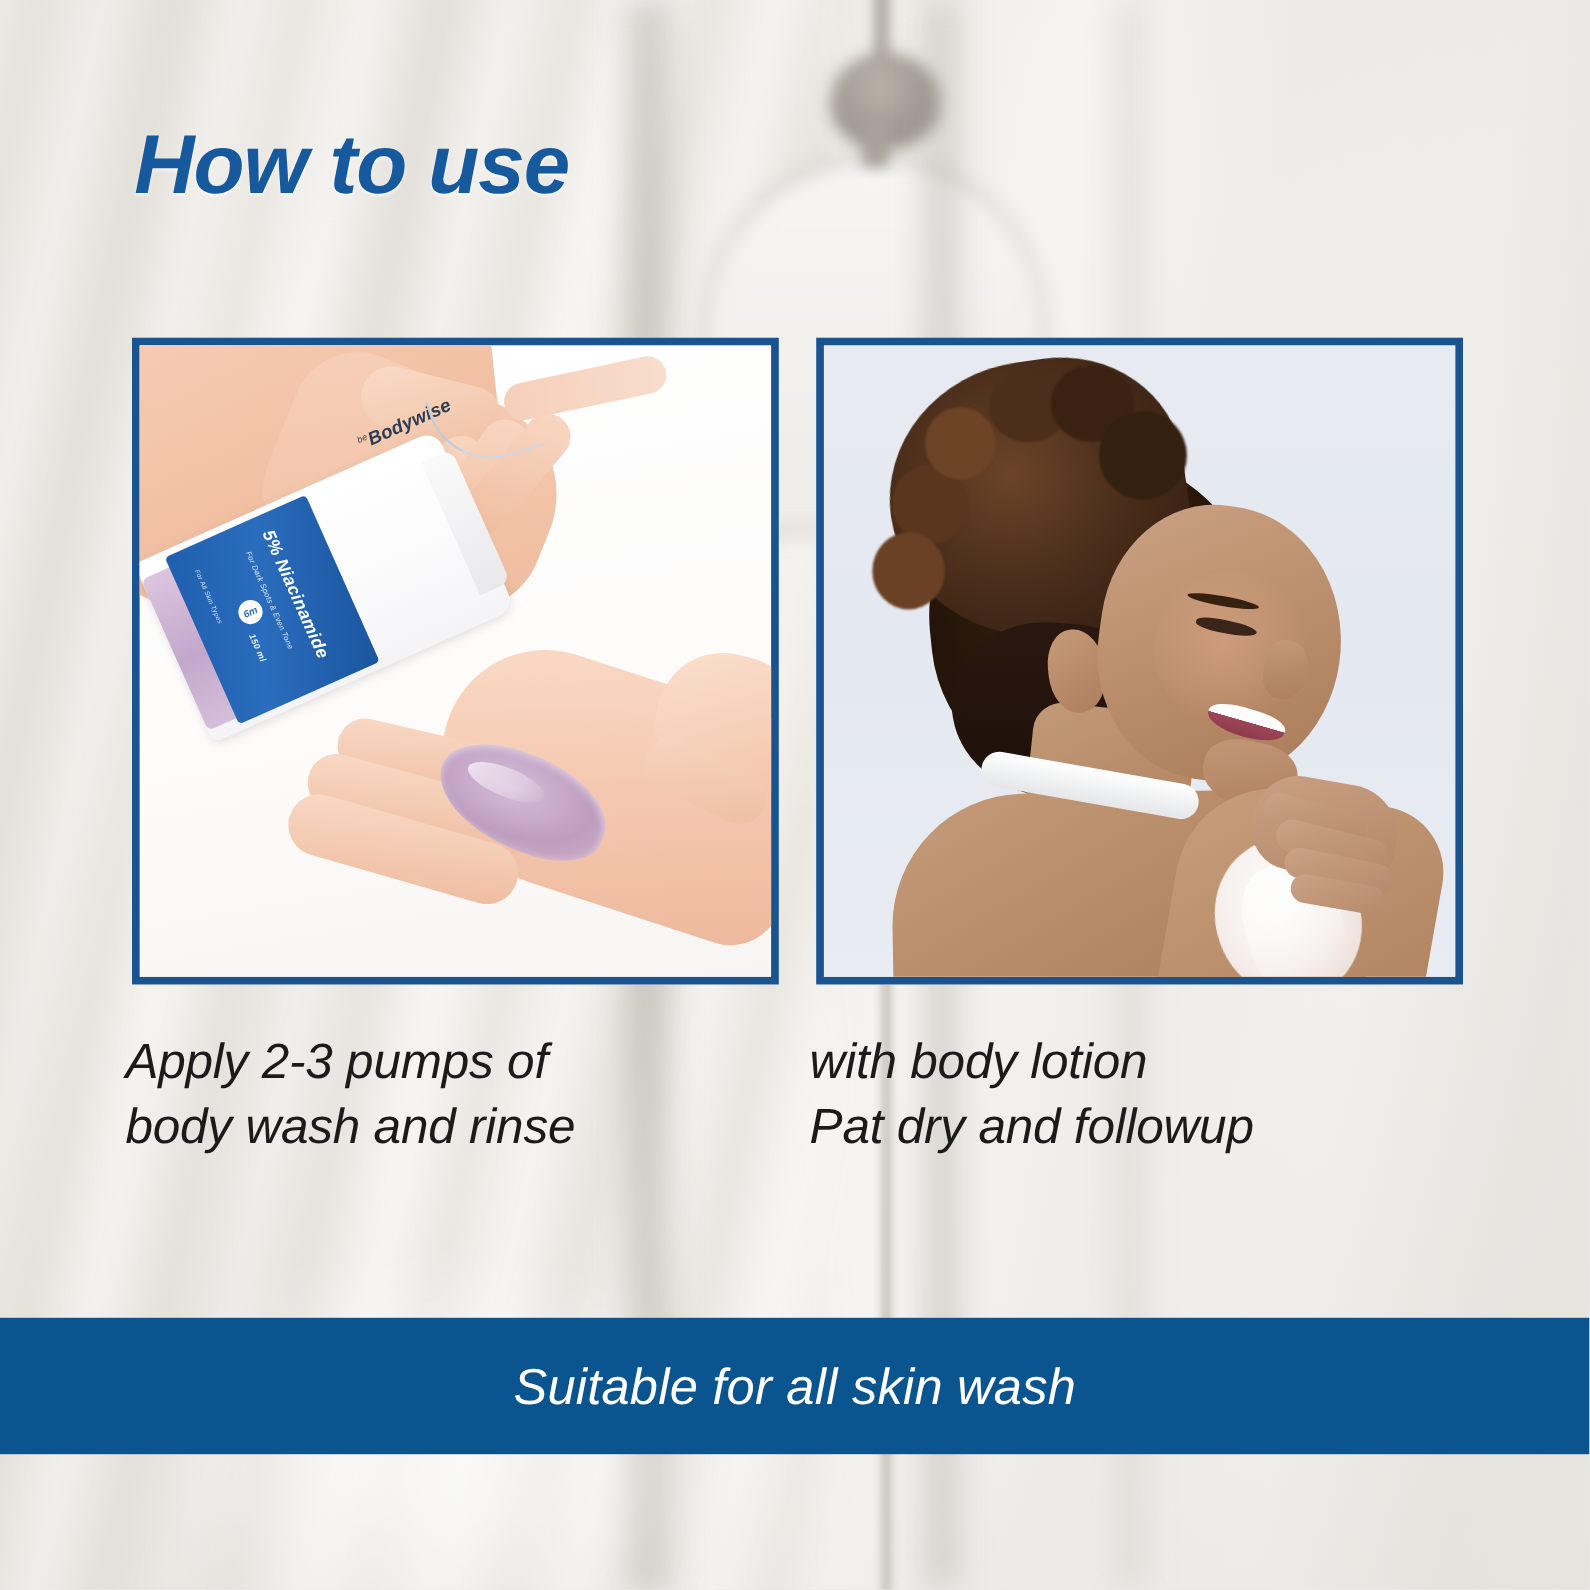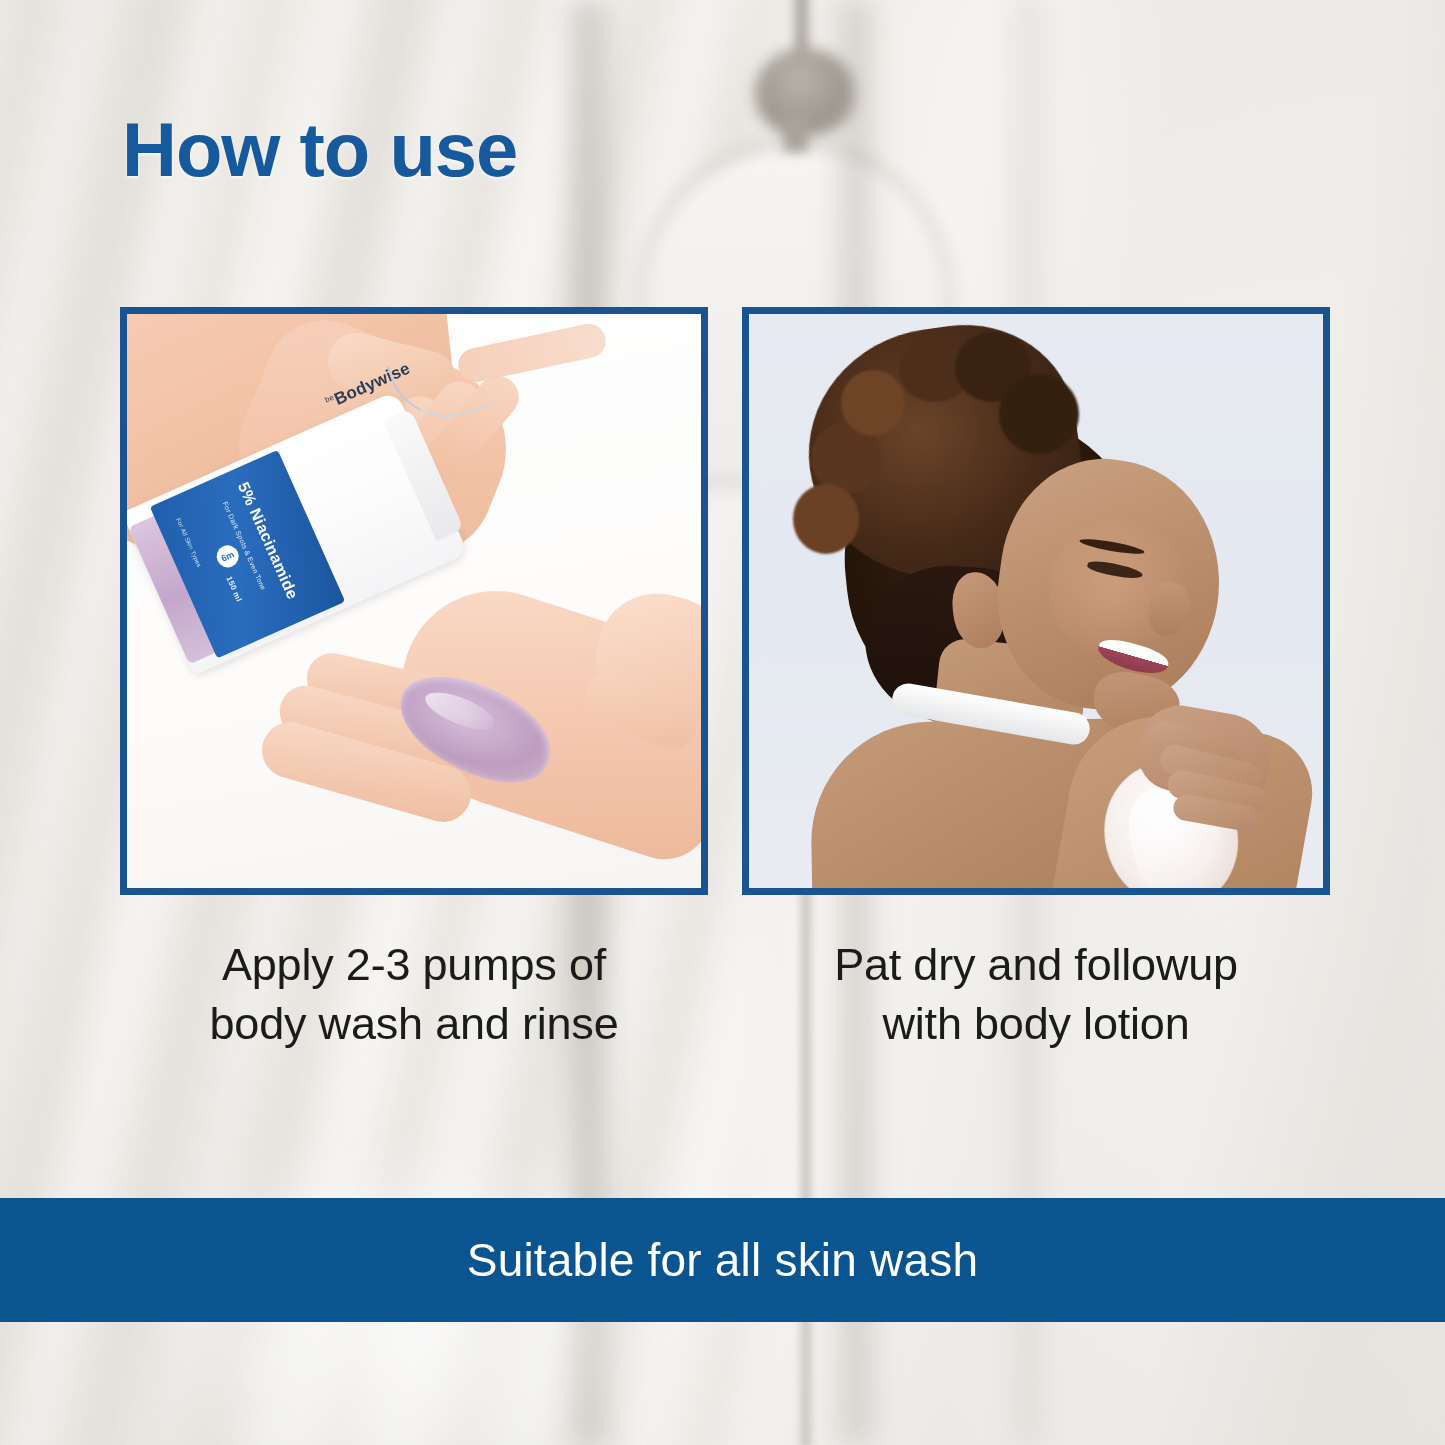--- a/index.html
+++ b/index.html
@@ -80,21 +80,21 @@
     position:absolute; left:800px; top:330px; width:13px; height:1120px;
     background:linear-gradient(90deg,rgba(190,185,177,0),#b0aaa2 40%,#cdc8c1 60%,rgba(190,185,177,0));
     filter:blur(4px);
   }
   .bg-vig {
     position:absolute; inset:0;
     background:radial-gradient(ellipse at 50% 42%, rgba(255,255,255,0) 52%, rgba(205,200,192,.20) 100%);
   }
 
   
-  .content { position:absolute; inset:0; z-index:5; }
+  .content { position:absolute; inset:0; z-index:5;font-style:italic; }
 
   .page-title {
     position:absolute; left:122px; top:106px;
     font-size:76px; font-weight:700; letter-spacing:-1px;
     color:#17599d;
     text-shadow:0 2px 3px rgba(255,255,255,.75);
   }
 
   
   .panel { position:absolute; top:307px; width:588px; height:588px; }
@@ -343,21 +343,21 @@
   }
   .fing-r { position:absolute; background:linear-gradient(150deg,#cba386,#b5886b); border-radius:20px; }
   .fr1 { left:398px; top:416px; width:96px; height:30px; transform:rotate(16deg); }
   .fr2 { left:410px; top:440px; width:104px; height:30px; transform:rotate(14deg); }
   .fr3 { left:418px; top:464px; width:100px; height:28px; transform:rotate(12deg); }
   .fr4 { left:424px; top:486px; width:86px; height:26px; transform:rotate(10deg); }
 
   
   .caption {
     position:absolute; top:935px; width:600px;
-    text-align:center; color:#1b1b1b;
+    color:#1b1b1b;
     font-size:45px; line-height:1.32; font-weight:400;
     letter-spacing:-.2px;
   }
   .caption-left  { left:114px; }
   .caption-right { left:736px; }
 
   
   .banner {
     position:absolute; left:0; top:1198px; width:1445px; height:124px;
     background:#0a5490;
@@ -468,21 +468,21 @@
       </div>
     </div>
   </div>
 
   <div class="caption caption-left">
     <div>Apply 2-3 pumps of</div>
     <div>body wash and rinse</div>
   </div>
 
   <div class="caption caption-right">
+    <div>with body lotion</div>
     <div>Pat dry and followup</div>
-    <div>with body lotion</div>
   </div>
 
   <div class="banner">
     <span class="banner-text">Suitable for all skin wash</span>
   </div>
 
 </div>
 
 </body></html>

